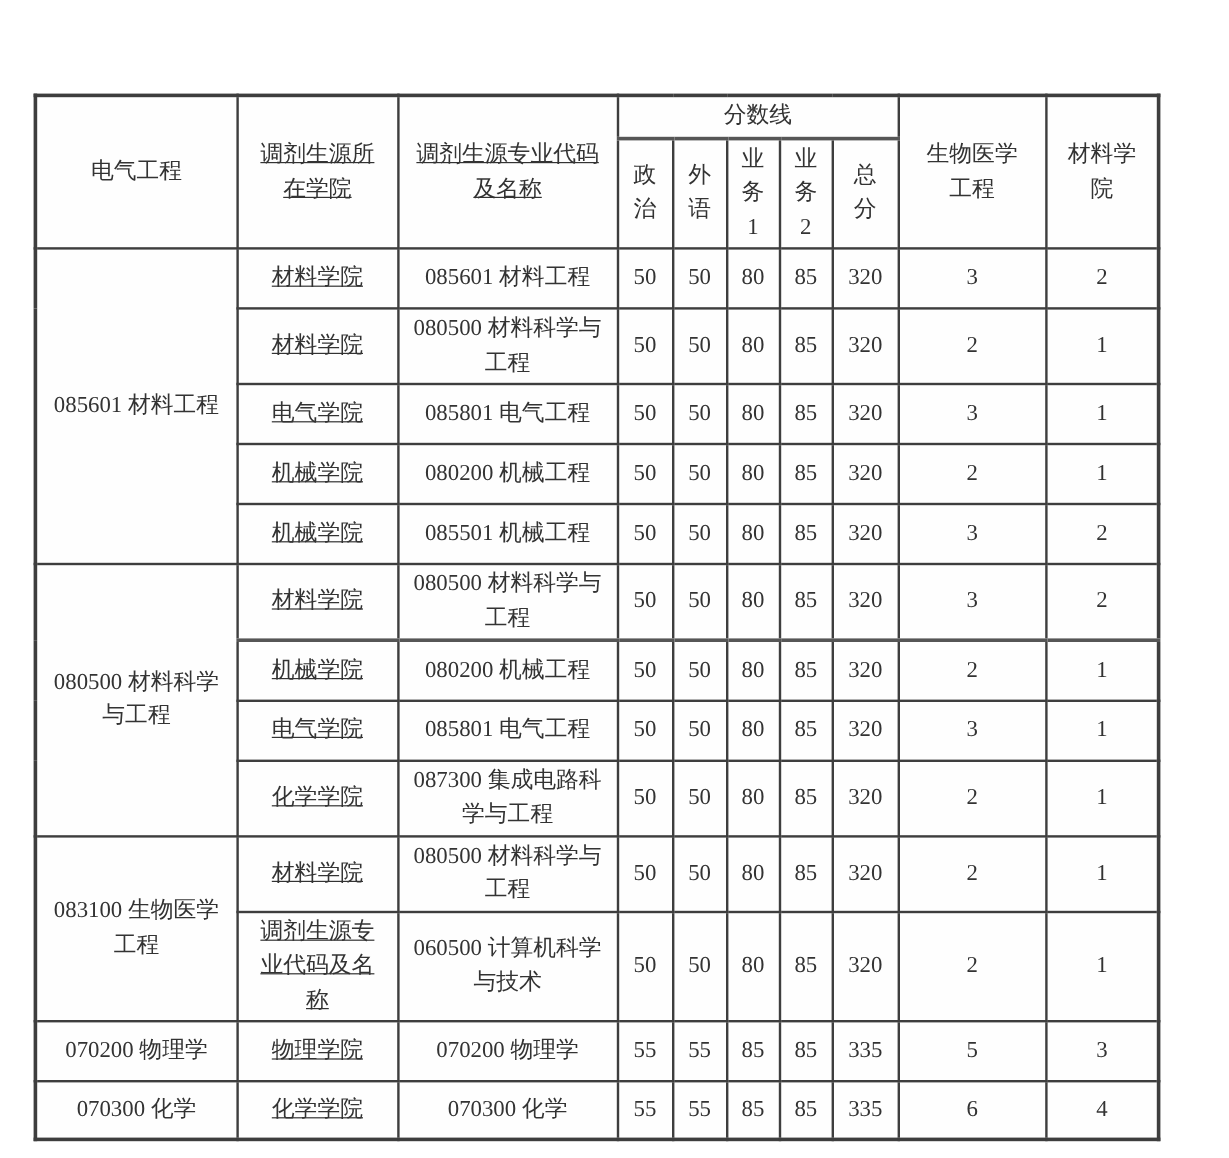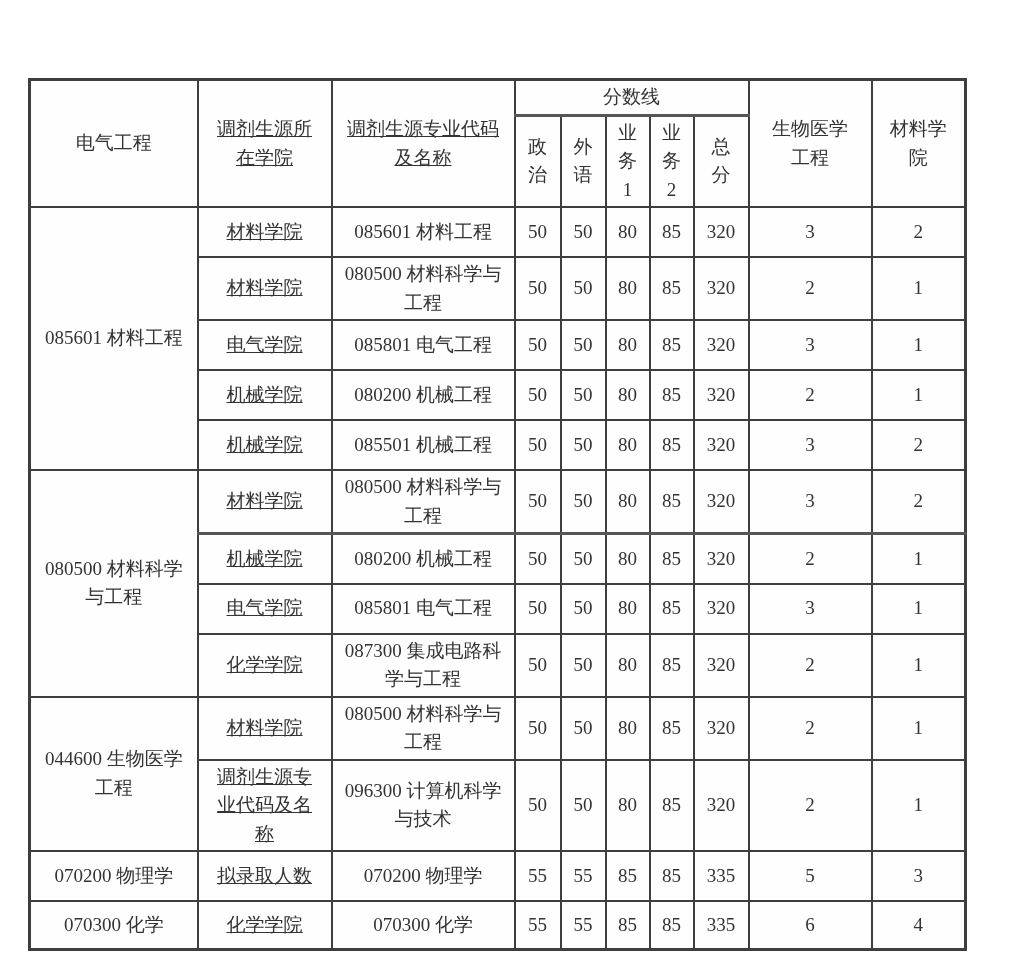--- a/index.html
+++ b/index.html
@@ -186,46 +186,46 @@
         <td>50</td>
         <td>50</td>
         <td>80</td>
         <td>85</td>
         <td>320</td>
         <td>2</td>
         <td>1</td>
       </tr>
 
       <tr class="h61">
-        <td rowspan="2" class="col-major">044600 生物医学工程</td>
+        <td rowspan="2" class="col-major">083100 生物医学工程</td>
         <td class="col-college">材料学院</td>
         <td>080500 材料科学与工程</td>
         <td>50</td>
         <td>50</td>
         <td>80</td>
         <td>85</td>
         <td>320</td>
         <td>2</td>
         <td>1</td>
       </tr>
       <tr class="h61">
         <td class="col-college">调剂生源专业代码及名称</td>
-        <td>096300 计算机科学与技术</td>
+        <td>060500 计算机科学与技术</td>
         <td>50</td>
         <td>50</td>
         <td>80</td>
         <td>85</td>
         <td>320</td>
         <td>2</td>
         <td>1</td>
       </tr>
 
       <tr class="h50">
         <td class="col-major">070200 物理学</td>
-        <td class="col-college">拟录取人数</td>
+        <td class="col-college">物理学院</td>
         <td>070200 物理学</td>
         <td>55</td>
         <td>55</td>
         <td>85</td>
         <td>85</td>
         <td>335</td>
         <td>5</td>
         <td>3</td>
       </tr>
 

